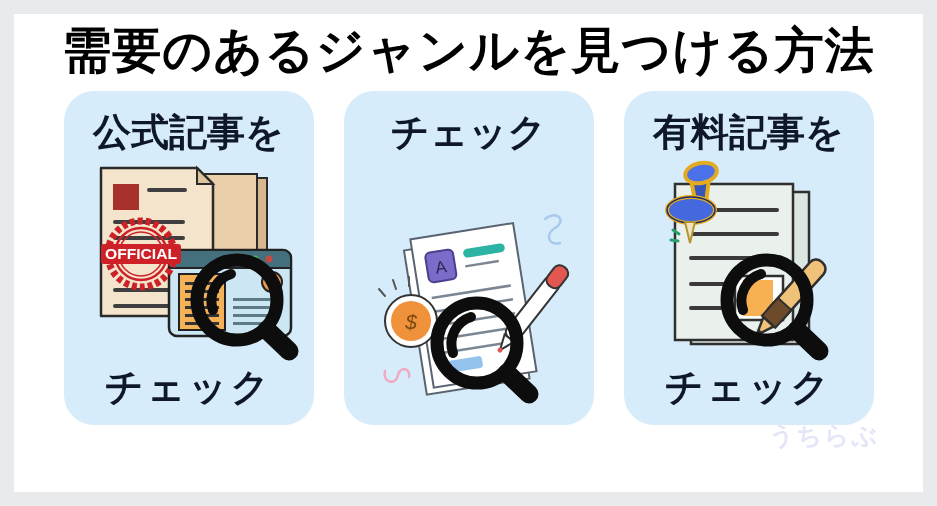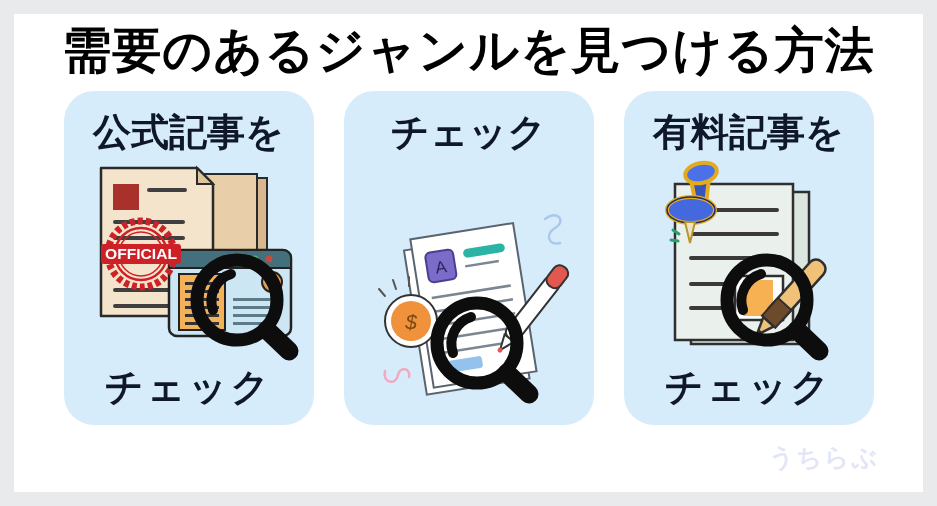--- a/index.html
+++ b/index.html
@@ -48,21 +48,21 @@
   }
   .card-bottom-label { letter-spacing: 3px; }
   .illus {
     width: 220px;
     height: 204px;
     flex: 0 0 auto;
   }
   .watermark {
     position: absolute;
     right: 44px;
-    bottom: 18px;
+    bottom: 40px;
     font-size: 25px;
     font-weight: bold;
     color: #e2e6f7;
     letter-spacing: 2px;
   }
 </style>
 </head>
 <body>
 
 <div class="canvas">

